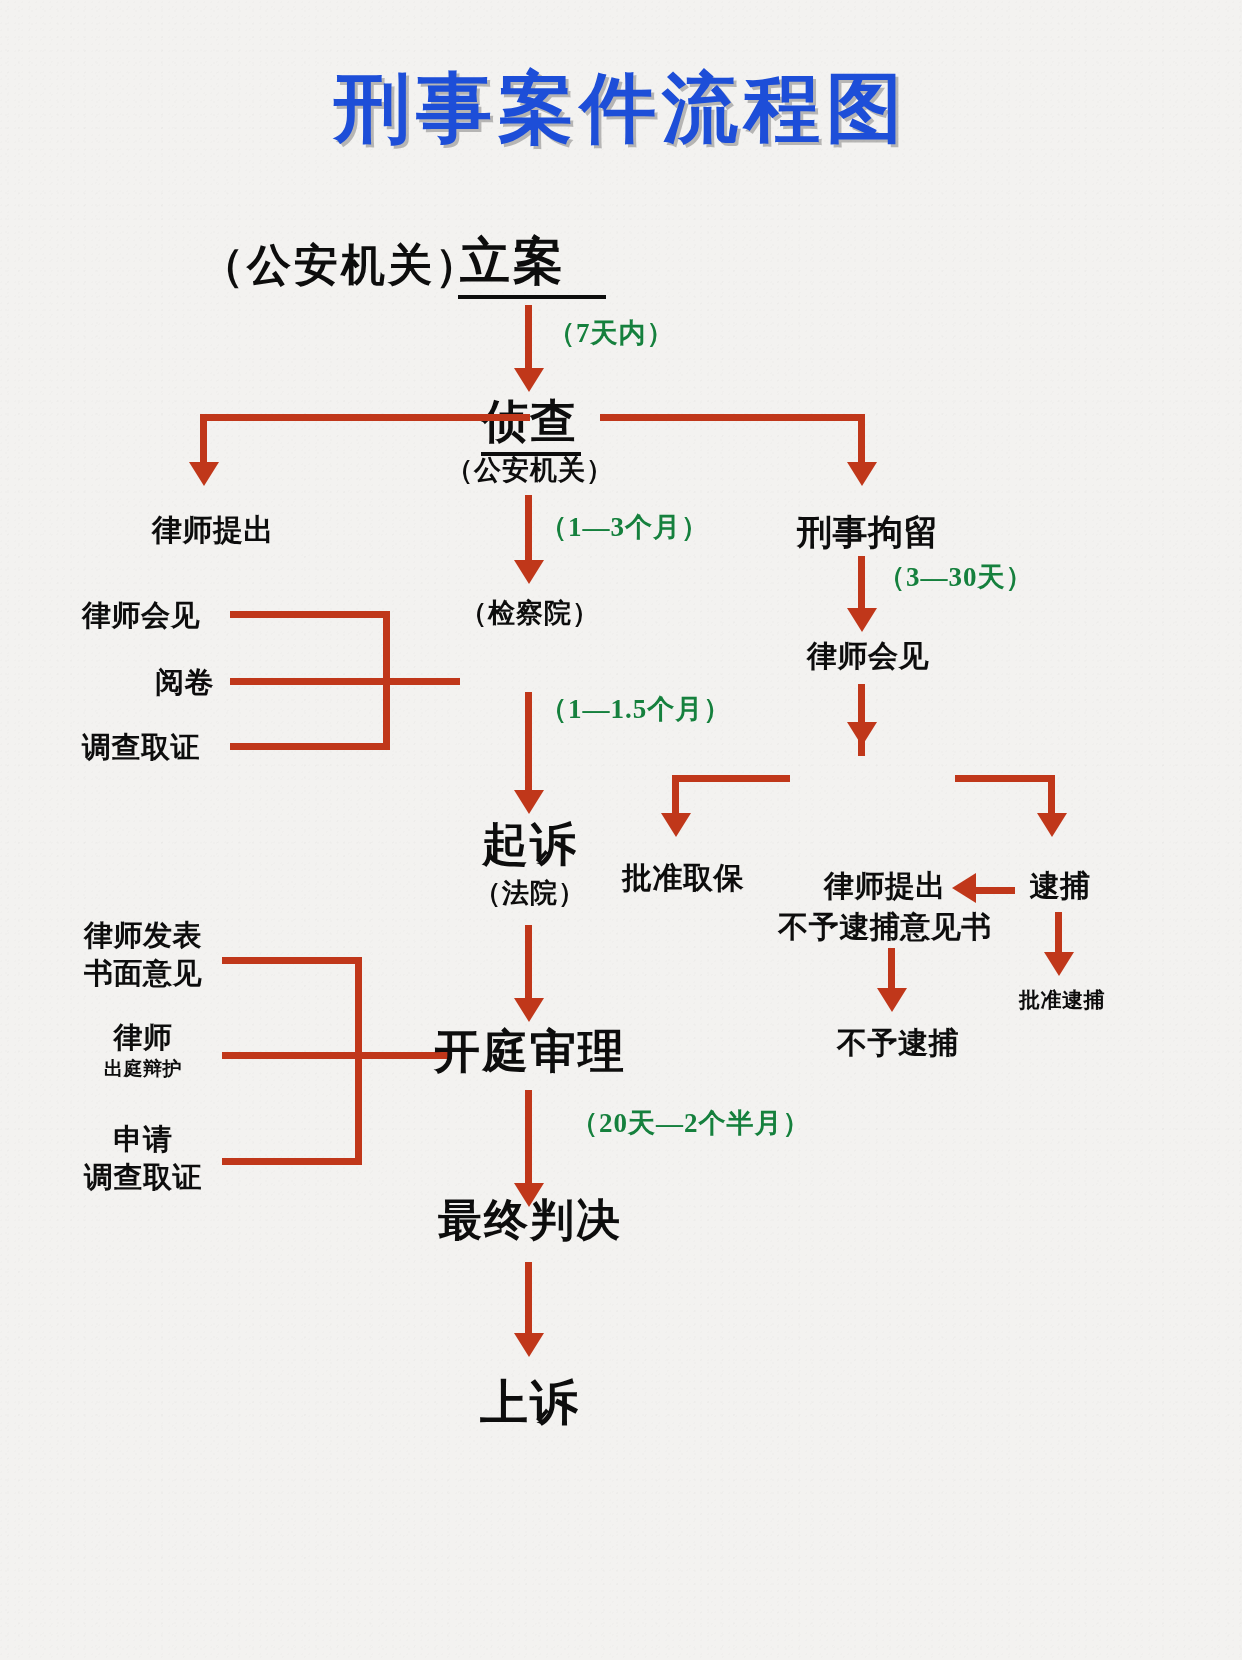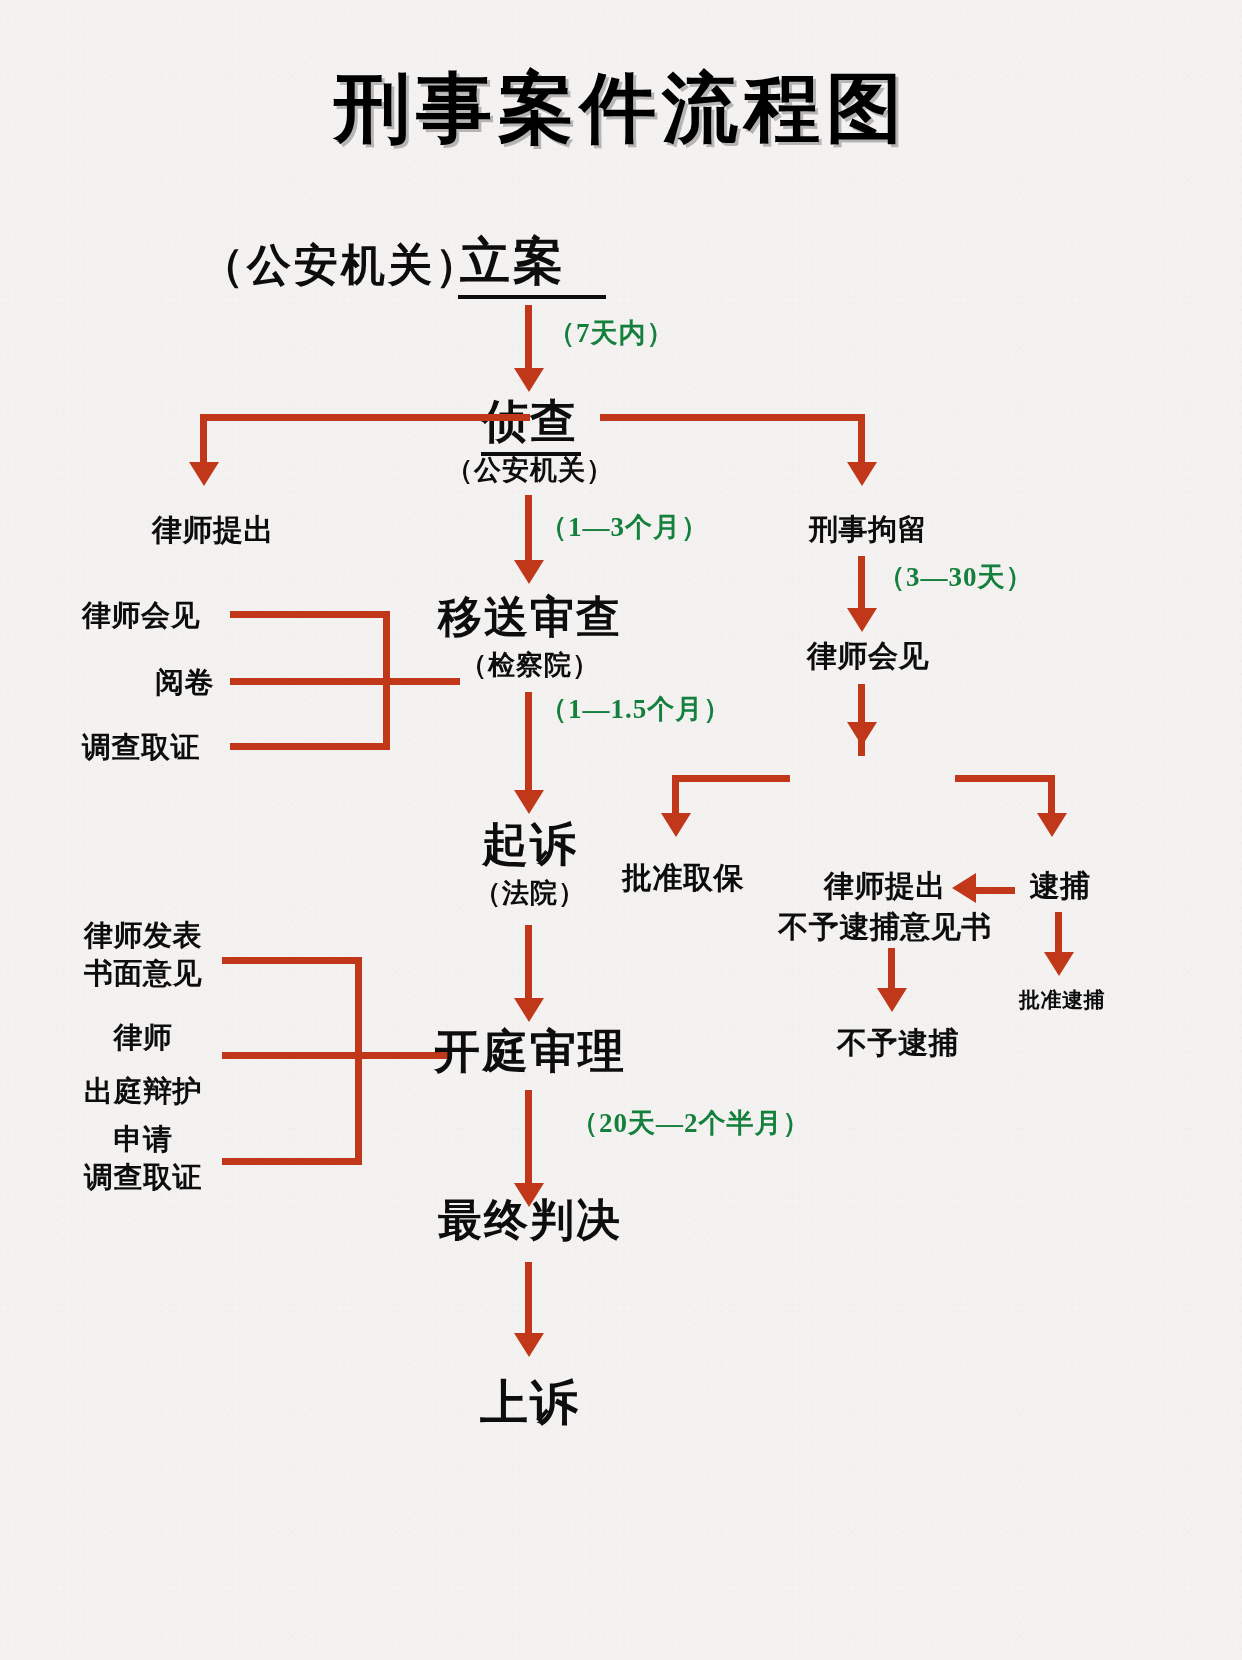--- a/index.html
+++ b/index.html
@@ -40,21 +40,21 @@
   .center { transform: translateX(-50%); text-align: center; }
 
   #title {
     position: absolute;
     left: 50%;
     top: 58px;
     transform: translateX(-50%);
     font-size: 76px;
     font-weight: bold;
     letter-spacing: 6px;
-    color: #000000;
+    color: #1d4ed8;
     text-shadow: 3px 3px 0 rgba(0,0,0,0.25);
     font-family: "DejaVu Sans", "Liberation Sans", sans-serif;
   }
 
   .big   { font-size: 44px; letter-spacing: 3px; }
   .main  { font-size: 40px; letter-spacing: 2px; }
   .sub   { font-size: 27px; letter-spacing: 1px; }
   .small { font-size: 26px; letter-spacing: 0.5px; }
   .time  { color: #15803d; font-size: 27px; font-weight: bold; letter-spacing: 1px; }
 
@@ -109,34 +109,33 @@
 
   <div class="ln hl" style="left:200px; top:414px; width:330px;"></div>
   <div class="ln vl" style="left:200px; top:414px; height:55px;"></div>
   <div class="arrow ar-down" style="left:189px; top:462px;"></div>
 
   <div class="ln hl" style="left:600px; top:414px; width:265px;"></div>
   <div class="ln vl" style="left:858px; top:414px; height:55px;"></div>
   <div class="arrow ar-down" style="left:847px; top:462px;"></div>
 
   <div class="node small center" style="left:213px; top:512px; font-size:30px;">律师提出</div>
-  <div class="node small center" style="left:868px; top:512px; font-size:29px;">刑事拘留</div>
+  <div class="node small center" style="left:868px; top:512px; font-size:35px;">刑事拘留</div>
 
   <div class="ln vl" style="left:525px; top:495px; height:75px;"></div>
   <div class="arrow ar-down" style="left:514px; top:560px;"></div>
   <div class="node time" style="left:540px; top:512px;">（1—3个月）</div>
 
   <div class="ln vl" style="left:858px; top:556px; height:60px;"></div>
   <div class="arrow ar-down" style="left:847px; top:608px;"></div>
   <div class="node time" style="left:878px; top:562px;">（3—30天）</div>
 
   <div class="node small center" style="left:868px; top:638px; font-size:30px;">律师会见</div>
 
   <div class="node center" style="left:530px; top:592px;">
-    <div class="main" style="font-size:44px;">移送审查</div>
     <div class="sub" style="margin-top:6px;">（检察院）</div>
   </div>
 
   <div class="node small" style="left:82px; top:598px; font-size:29px;">律师会见</div>
   <div class="node small" style="left:155px; top:665px; font-size:29px;">阅卷</div>
   <div class="node small" style="left:82px; top:730px; font-size:29px;">调查取证</div>
 
   <div class="ln hl" style="left:230px; top:611px; width:160px;"></div>
   <div class="ln hl" style="left:230px; top:743px; width:160px;"></div>
   <div class="ln vl" style="left:383px; top:611px; height:139px;"></div>
@@ -182,21 +181,21 @@
 
   <div class="ln vl" style="left:525px; top:925px; height:85px;"></div>
   <div class="arrow ar-down" style="left:514px; top:998px;"></div>
 
   <div class="node center" style="left:143px; top:918px;">
     <div class="small" style="font-size:29px;">律师发表</div>
     <div class="small" style="font-size:29px; margin-top:4px;">书面意见</div>
   </div>
   <div class="node center" style="left:143px; top:1020px;">
     <div class="small" style="font-size:29px;">律师</div>
-    <div class="small" style="font-size:29px; margin-top:20px;">出庭辩护</div>
+    <div class="small" style="font-size:19px; margin-top:4px;">出庭辩护</div>
   </div>
   <div class="node center" style="left:143px; top:1122px;">
     <div class="small" style="font-size:29px;">申请</div>
     <div class="small" style="font-size:29px; margin-top:4px;">调查取证</div>
   </div>
 
   <div class="ln hl" style="left:222px; top:957px; width:140px;"></div>
   <div class="ln hl" style="left:222px; top:1158px; width:140px;"></div>
   <div class="ln vl" style="left:355px; top:957px; height:208px;"></div>
   <div class="ln hl" style="left:222px; top:1052px; width:230px;"></div>

